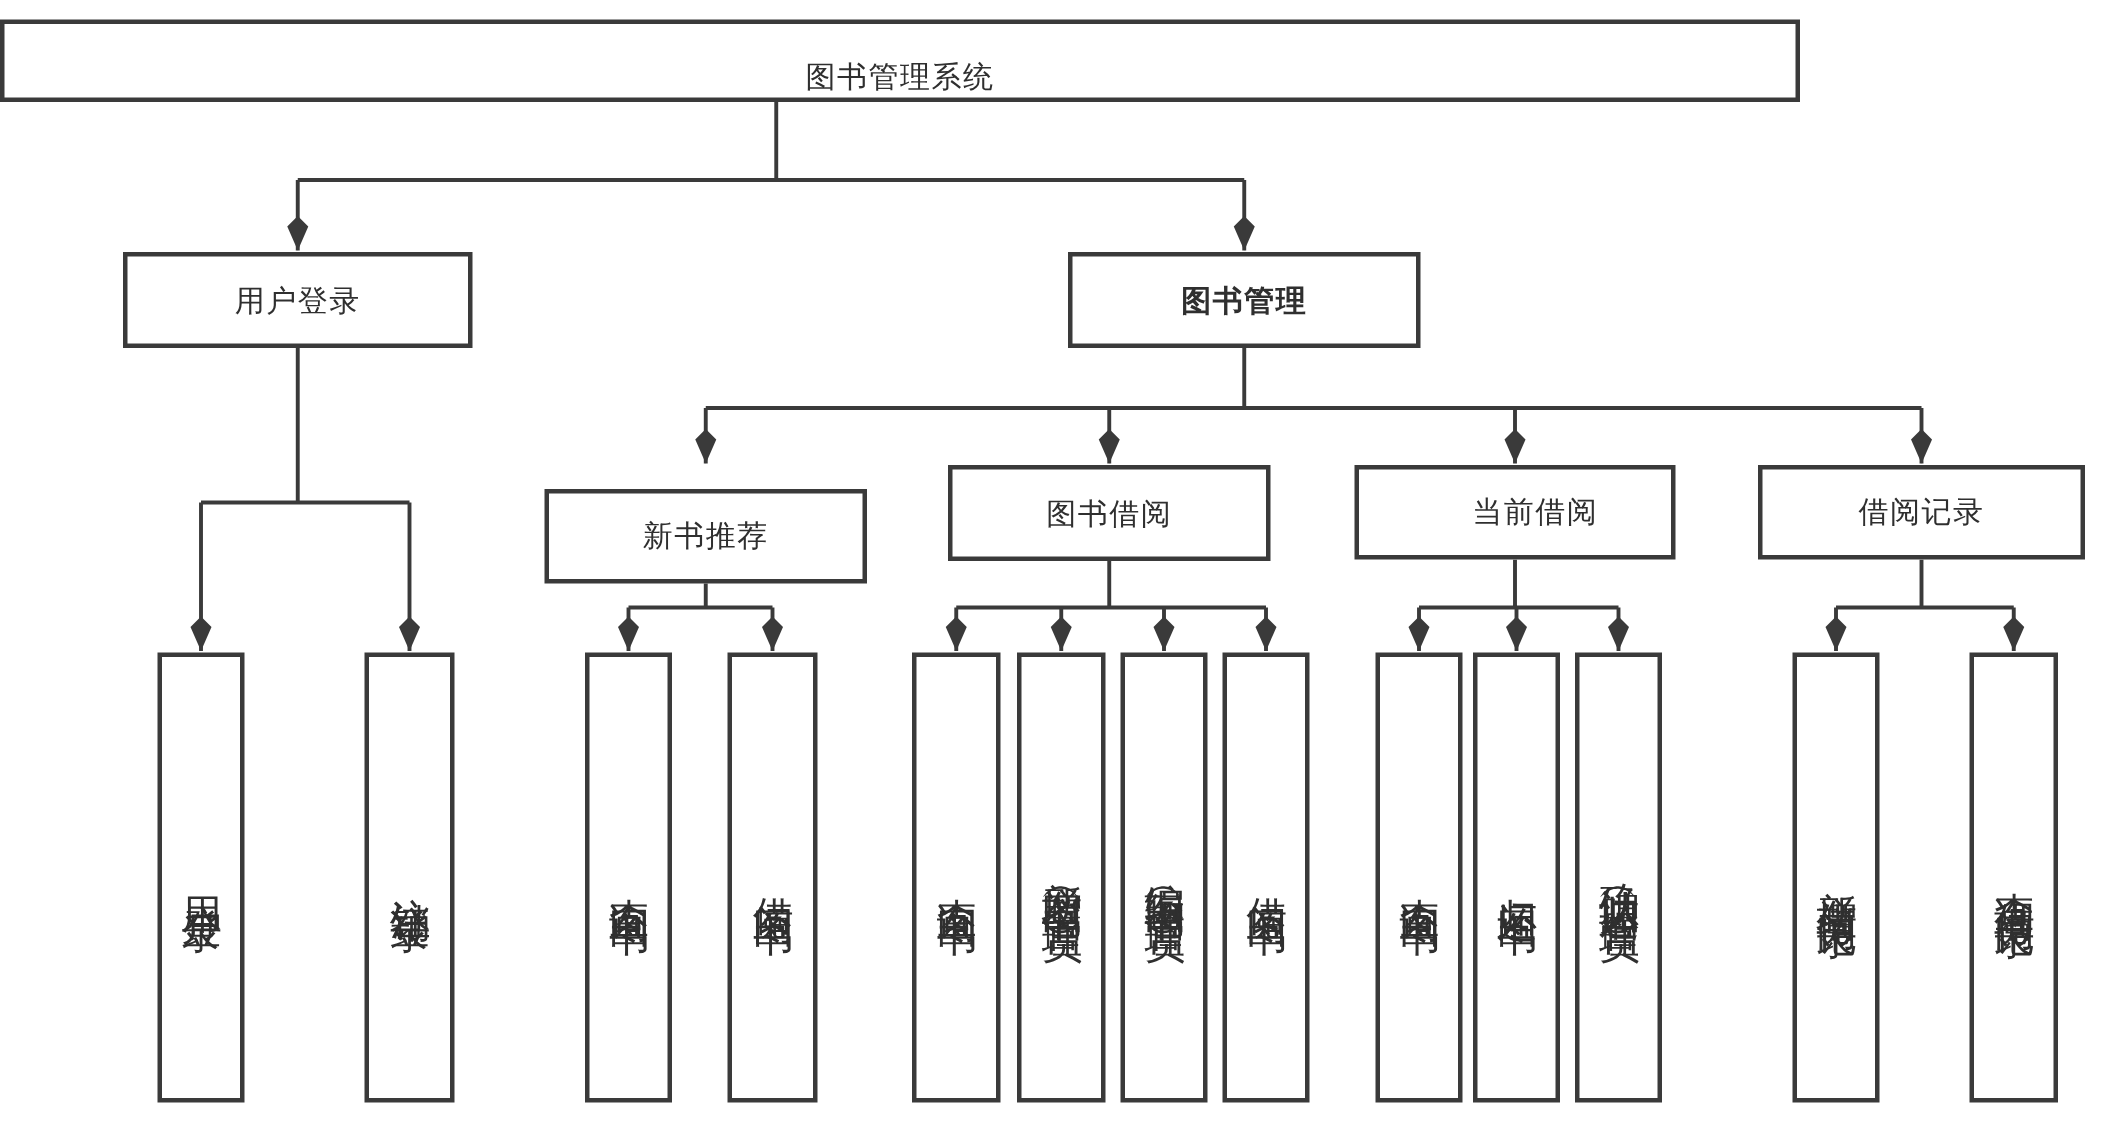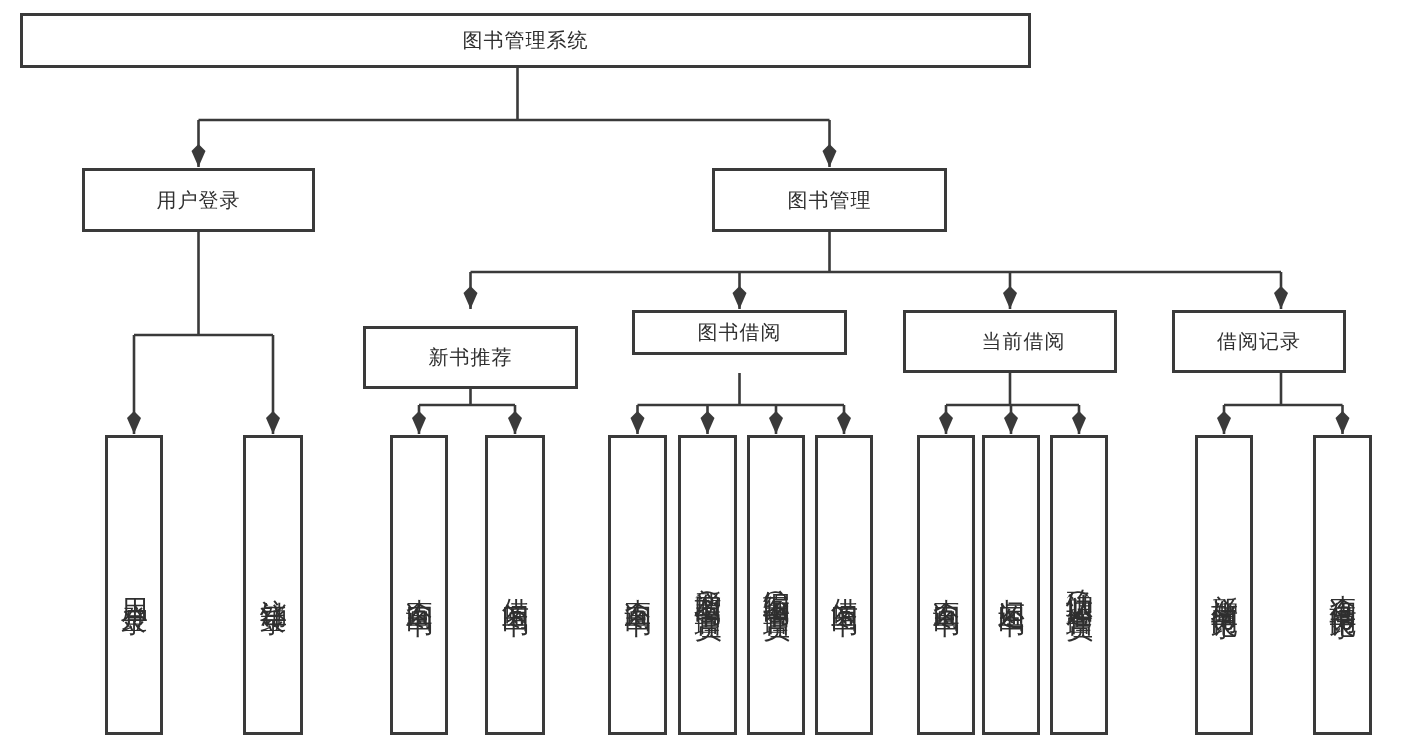--- a/index.html
+++ b/index.html
@@ -85,41 +85,41 @@
         <line x1="1079" y1="405" x2="1079" y2="434" marker-end="url(#arrow)"></line>
       </g>
       <g>
         <path d="M1281 373 V405 M1224 405 H1342.5"></path>
         <line x1="1224" y1="405" x2="1224" y2="434" marker-end="url(#arrow)"></line>
         <line x1="1342.5" y1="405" x2="1342.5" y2="434" marker-end="url(#arrow)"></line>
       </g>
     </g>
   </svg>
 
-  <div class="node h-node" style="left:20px; top:13px; width:1011px; height:55px;">
+  <div class="node h-node" style="left:0; top:13px; width:1200px; height:55px;align-items:flex-end;">
     <span>图书管理系统</span>
   </div>
 
   <div class="node h-node" style="left:82px; top:168px; width:233px; height:64px;">
     <span>用户登录</span>
   </div>
-  <div class="node h-node" style="left:712px; top:168px; width:235px; height:64px;">
+  <div class="node h-node" style="left:712px; top:168px; width:235px; height:64px;font-weight:bold;">
     <span>图书管理</span>
   </div>
 
   <div class="node h-node" style="left:363px; top:310px; width:215px; height:63px;margin-top:16px;">
     <span>新书推荐</span>
   </div>
-  <div class="node h-node" style="left:632px; top:310px; width:215px; height:45px;">
+  <div class="node h-node" style="left:632px; top:310px; width:215px; height:64px;">
     <span>图书借阅</span>
   </div>
   <div class="node h-node" style="left:903px; top:310px; width:214px; height:63px;padding-left:27px;">
     <span>当前借阅</span>
   </div>
-  <div class="node h-node" style="left:1172px; top:310px; width:174px; height:63px;">
+  <div class="node h-node" style="left:1172px; top:310px; width:218px; height:63px;">
     <span>借阅记录</span>
   </div>
 
   <div class="node v-node" style="left:105px; top:435px; width:58px; height:300px;">
     <span>用户登录</span>
   </div>
   <div class="node v-node" style="left:243px; top:435px; width:60px; height:300px;">
     <span>注销登录</span>
   </div>
 

